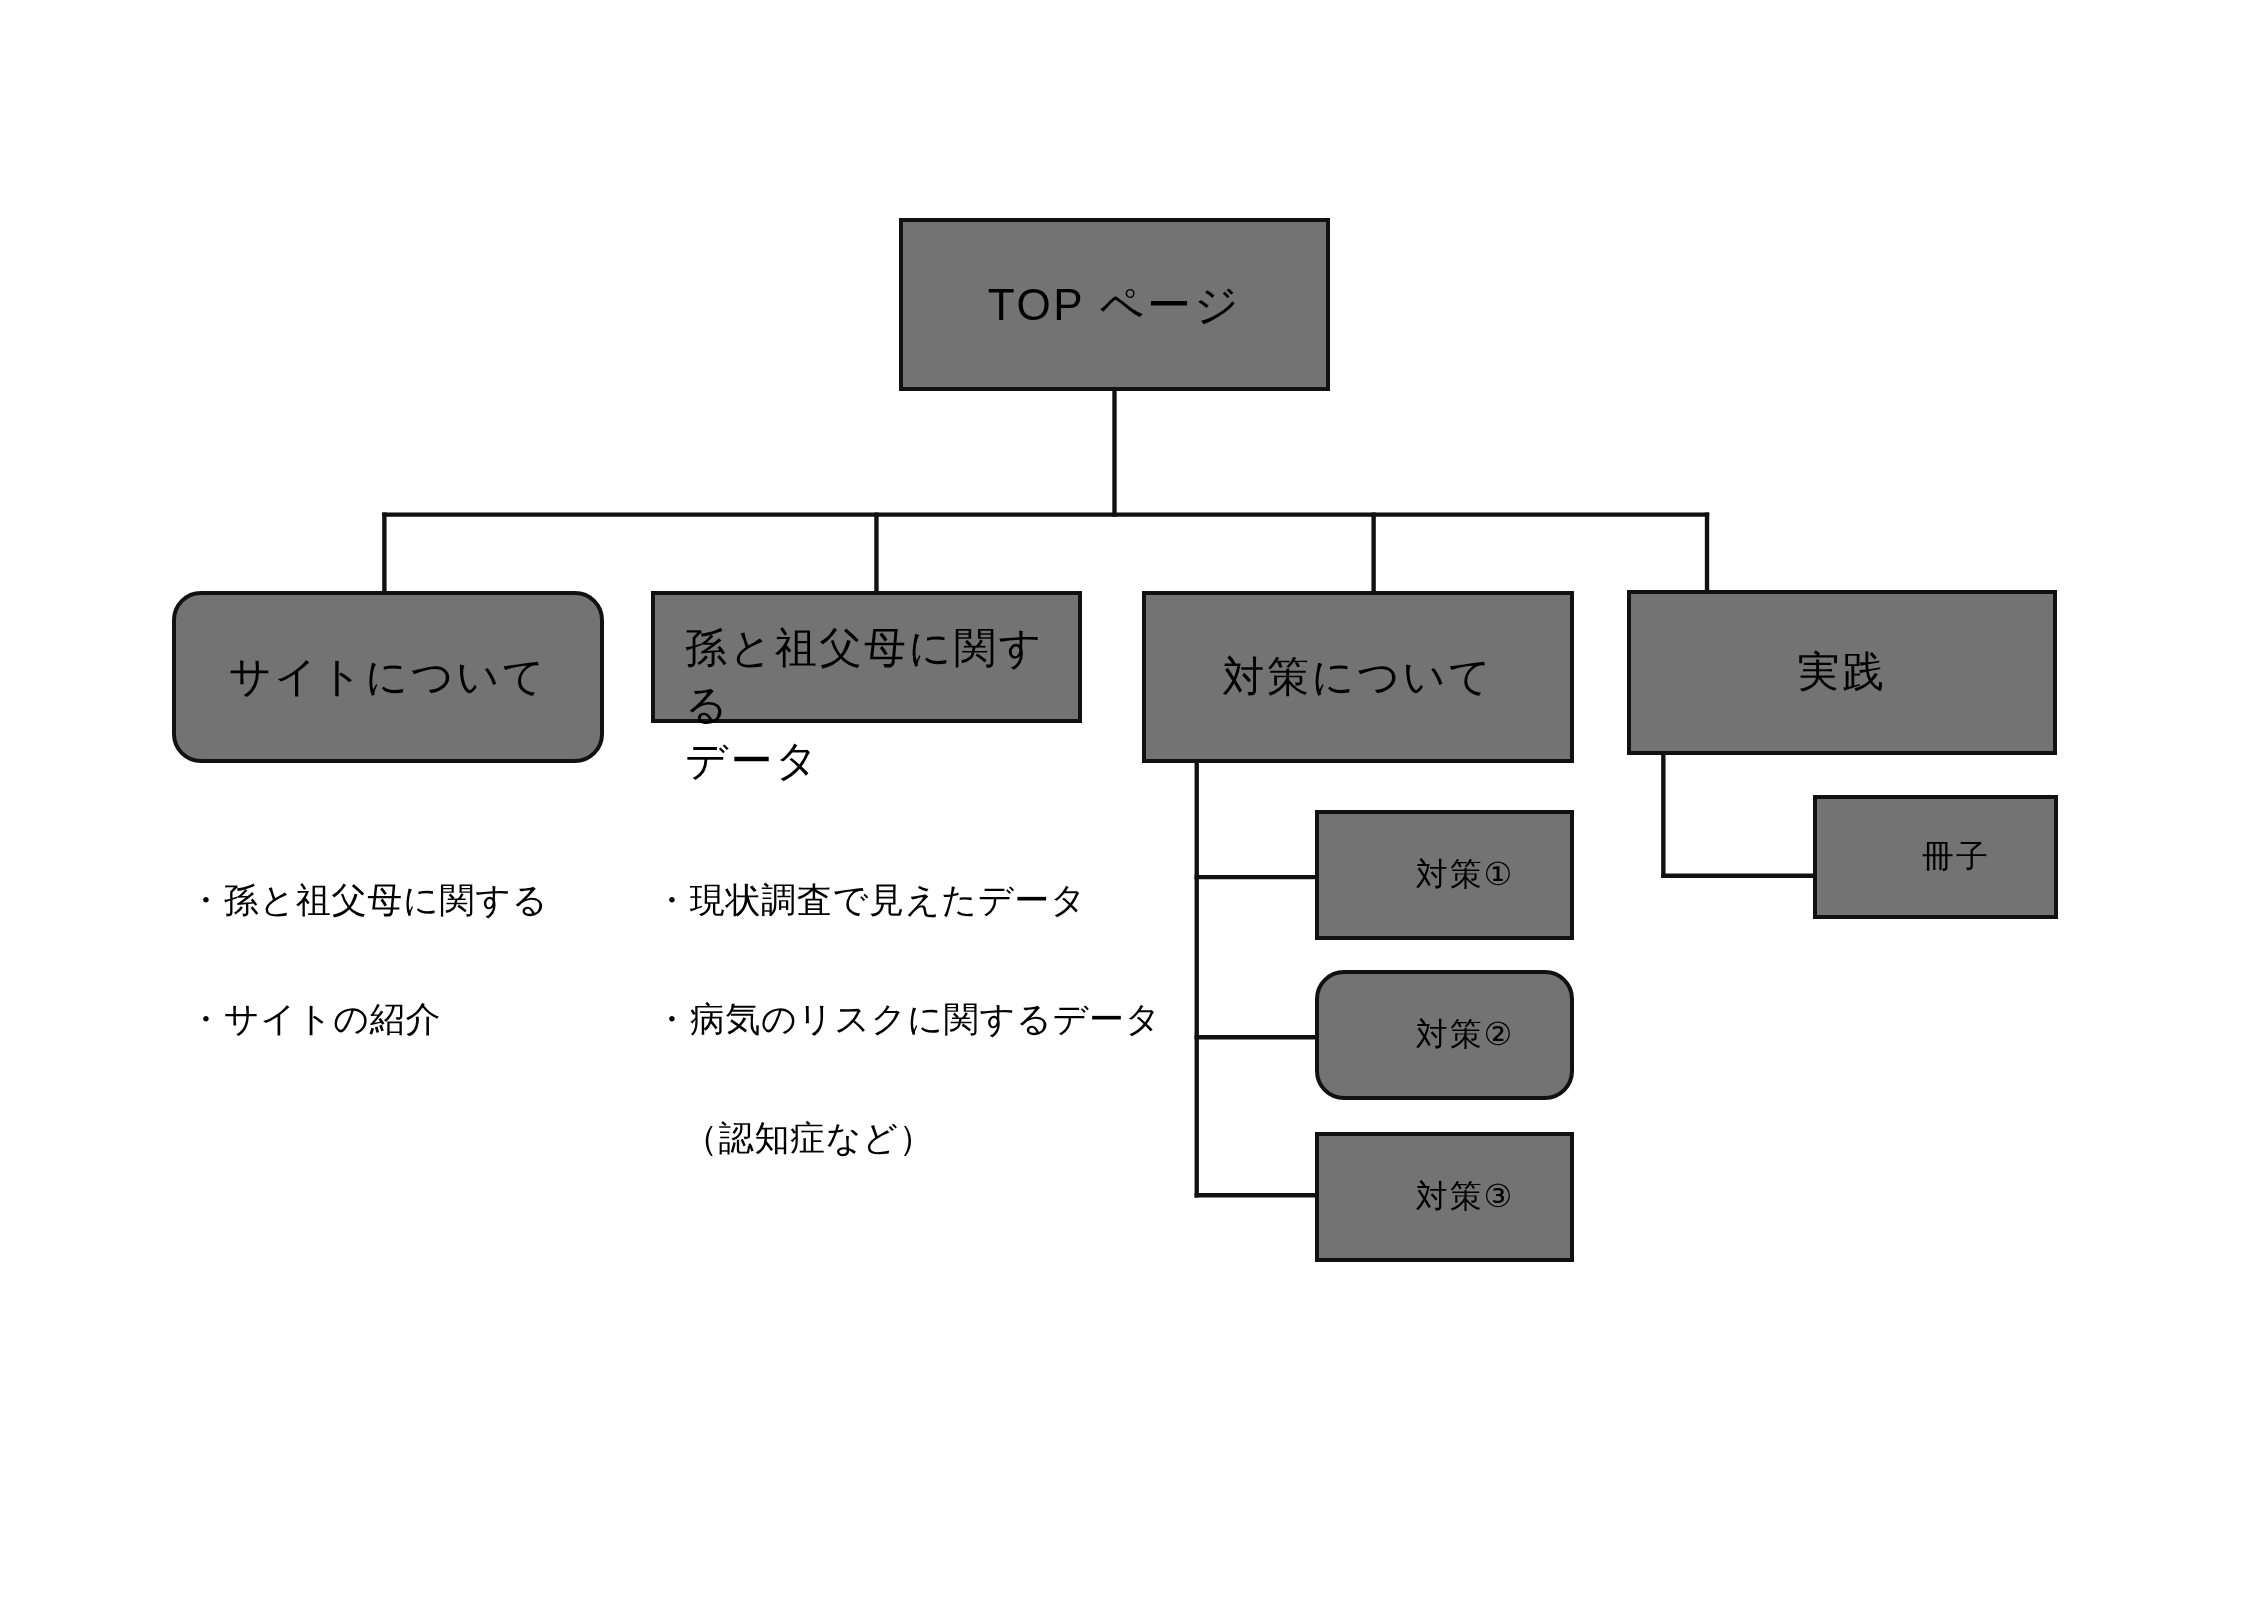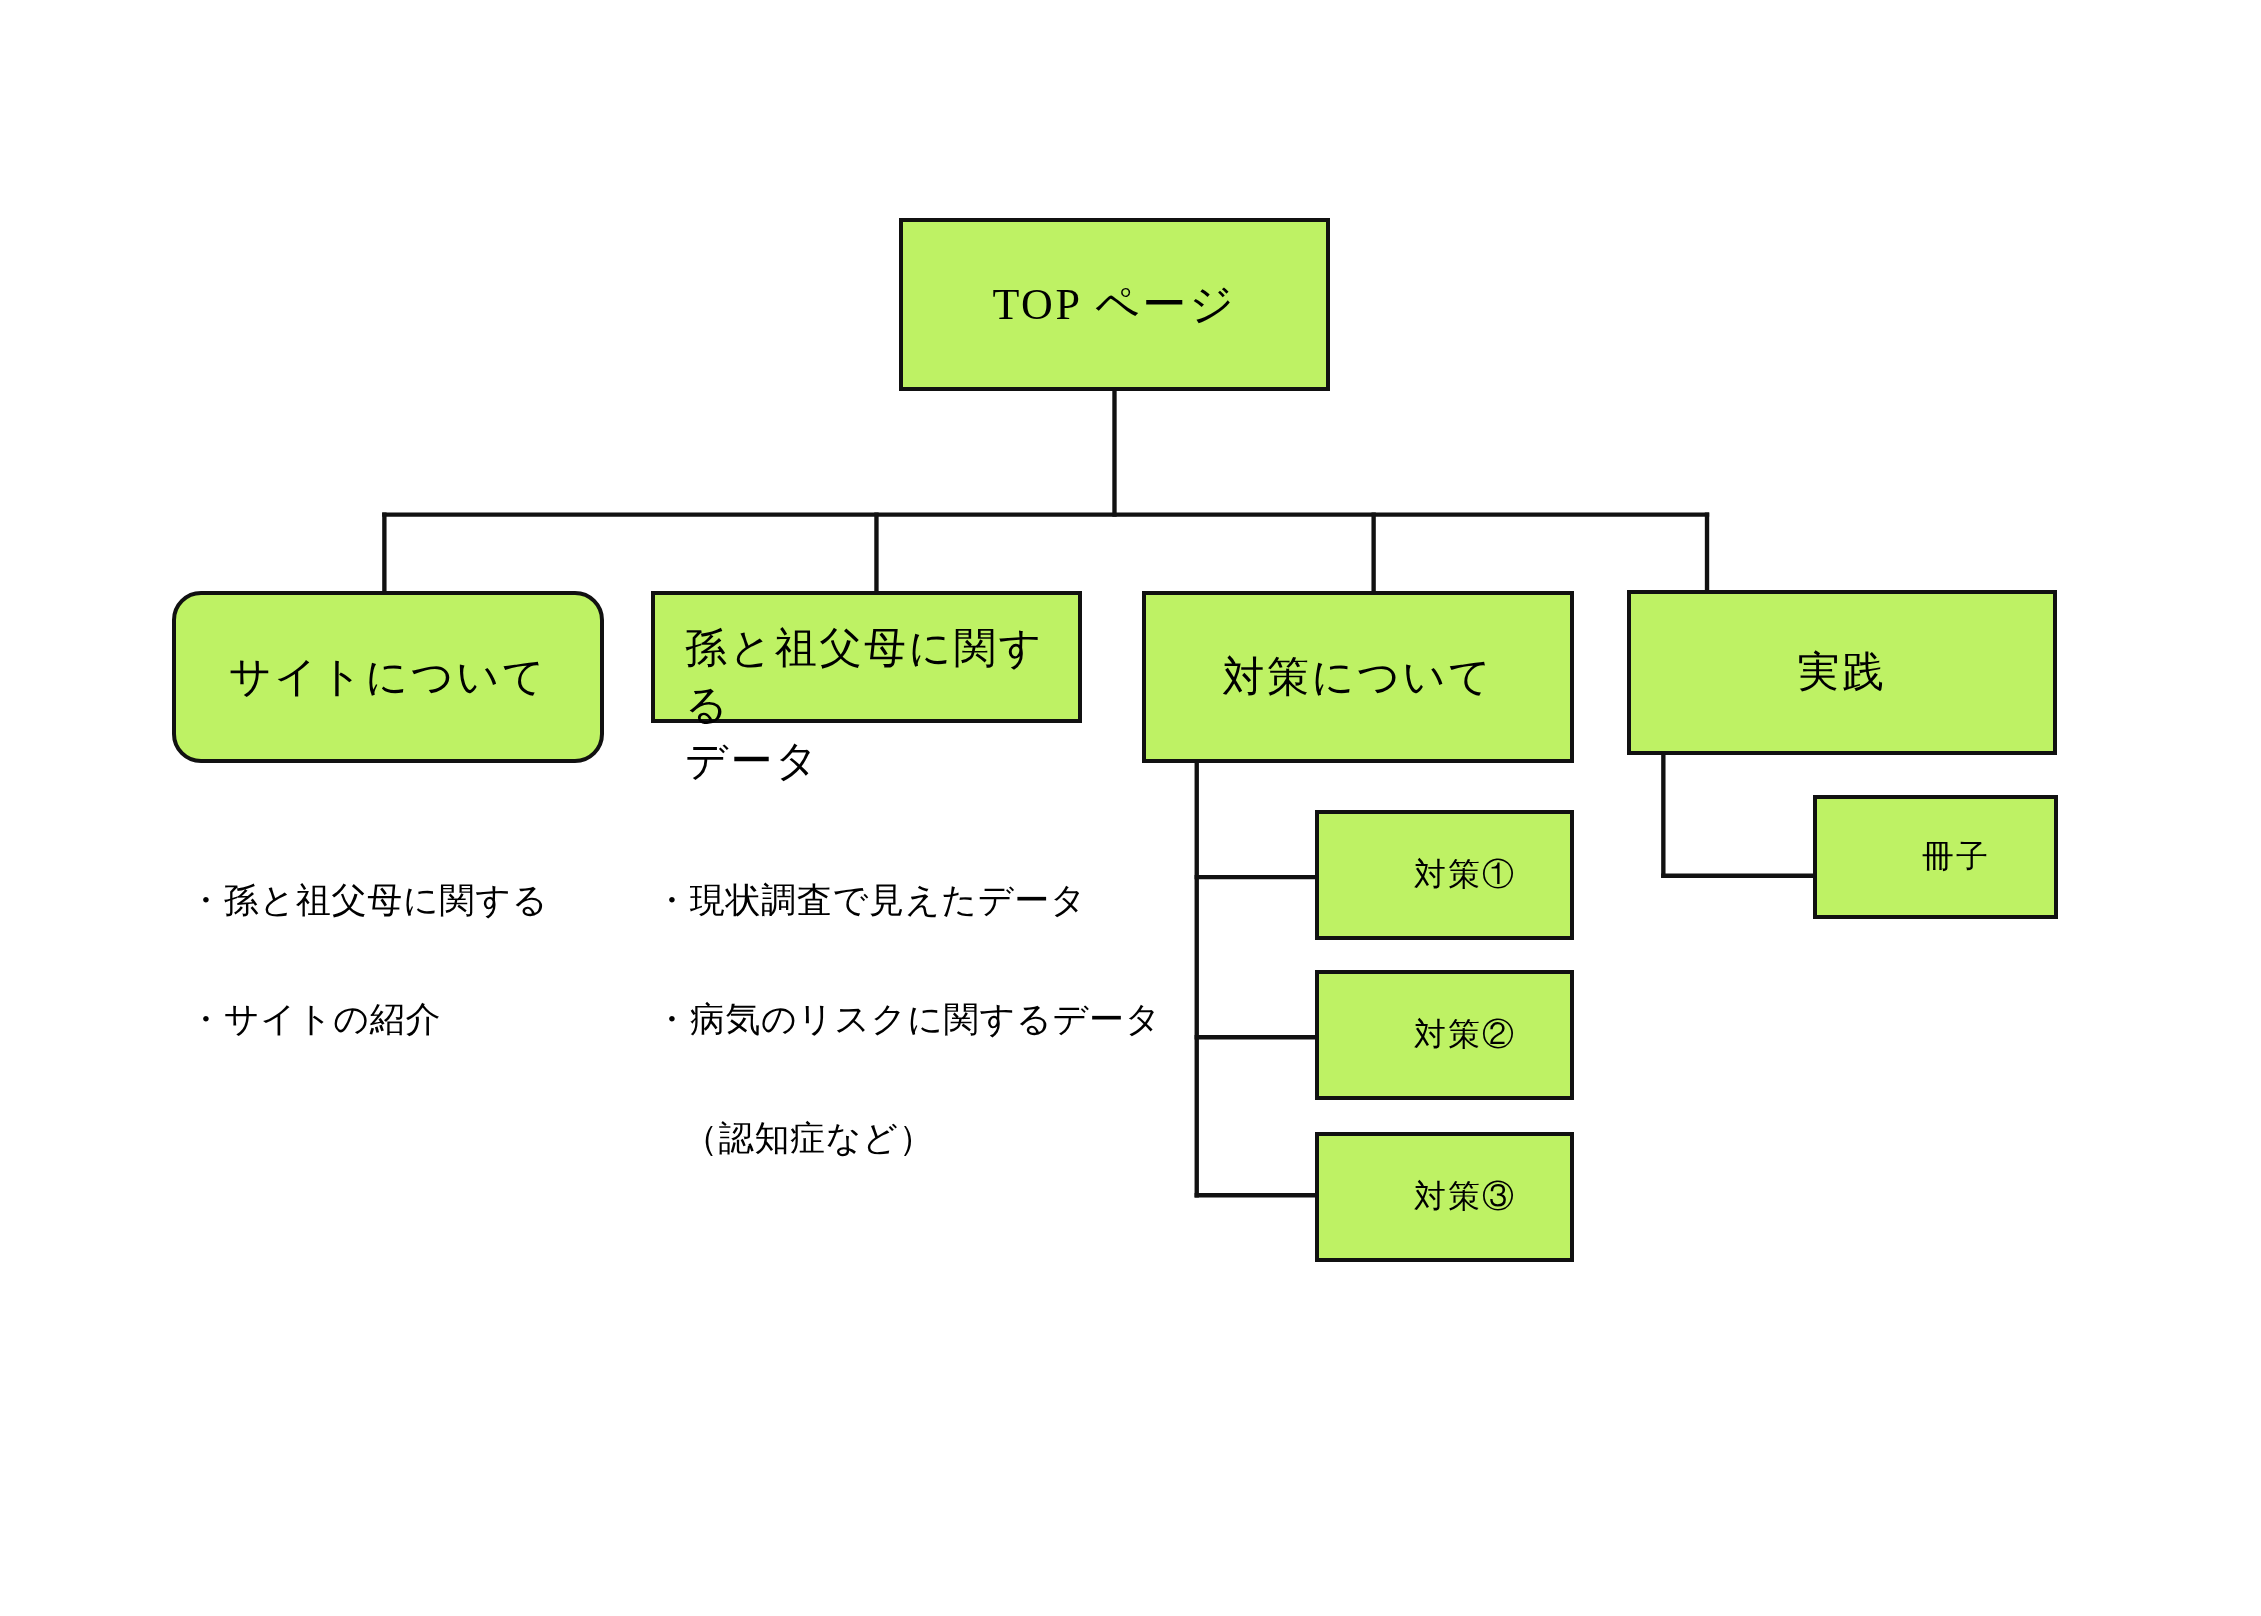--- a/index.html
+++ b/index.html
@@ -23,27 +23,26 @@
     left: 0;
     top: 0;
     width: 2261px;
     height: 1616px;
     pointer-events: none;
   }
   .node {
     position: absolute;
     box-sizing: border-box;
     border: 4.4px solid #111111;
-    background: #bef264;
+    background: #737373;
     display: flex;
     align-items: center;
     justify-content: center;
     text-align: center;
     letter-spacing: 0.06em;
-    font-family: Liberation Serif, serif;
   }
   .node .node-label {
     display: block;
     line-height: 1.35;
     white-space: pre-line;
   }
   
   #node-top {
     left: 899px;
     top: 218px;
@@ -88,21 +87,21 @@
     height: 165px;
     font-size: 42px;
   }
   
   .node.small {
     border-width: 4.4px;
     font-size: 32px;
     padding-left: 41px;
   }
   #node-m1 { left: 1315px; top: 810px; width: 259px; height: 130px; }
-  #node-m2 { left: 1315px; top: 970px; width: 259px; height: 130px; }
+  #node-m2 { left: 1315px; top: 970px; width: 259px; height: 130px; border-radius: 29px; }
   #node-m3 { left: 1315px; top: 1132px; width: 259px; height: 130px; }
   #node-booklet { left: 1813px; top: 795px; width: 245px; height: 124px; }
   
   .bullets {
     position: absolute;
     font-size: 35px;
     line-height: 1.70;
     letter-spacing: 0.02em;
     white-space: pre-line;
   }

